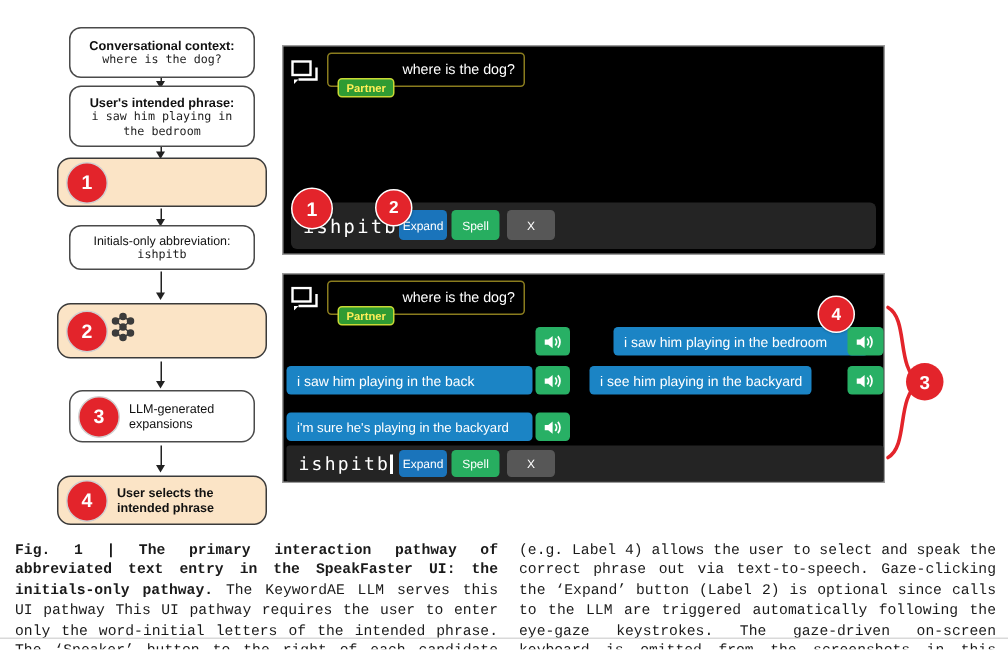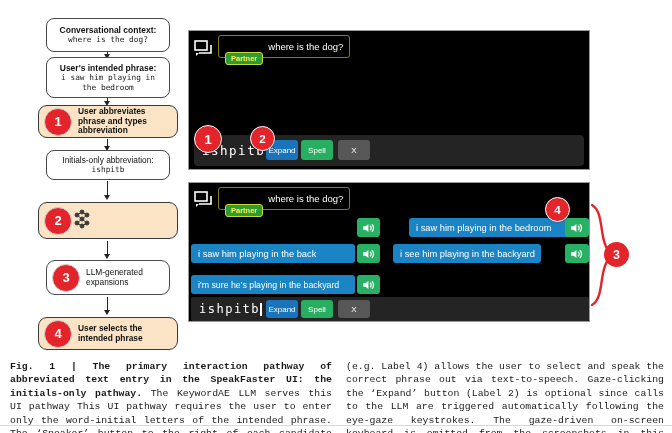--- a/index.html
+++ b/index.html
@@ -74,21 +74,20 @@
     <div class="fc-box" style="left:46px;top:57px;width:124px;height:41px;align-items:center;">
       <div class="fc-title">User's intended phrase:</div>
       <div class="fc-mono">i saw him playing in</div>
       <div class="fc-mono">the bedroom</div>
     </div>
 
     <div class="arrow" style="left:107px;top:98px;height:6px;"></div>
 
     <div class="fc-step" style="left:38px;top:105px;width:140px;height:33px;">
       <div class="redcircle fc-circle">1</div>
-      <div class="fc-steptext" style="font-weight:bold;">User abbreviates phrase and types abbreviation</div>
     </div>
 
     <div class="arrow" style="left:107px;top:139px;height:10px;"></div>
 
     <div class="fc-box" style="left:46px;top:150px;width:124px;height:30px;">
       <div class="fc-title" style="font-weight:normal;font-size:8.3px;">Initials-only abbreviation:</div>
       <div class="fc-mono">ishpitb</div>
     </div>
 
     <div class="arrow" style="left:107px;top:181px;height:17px;"></div>

